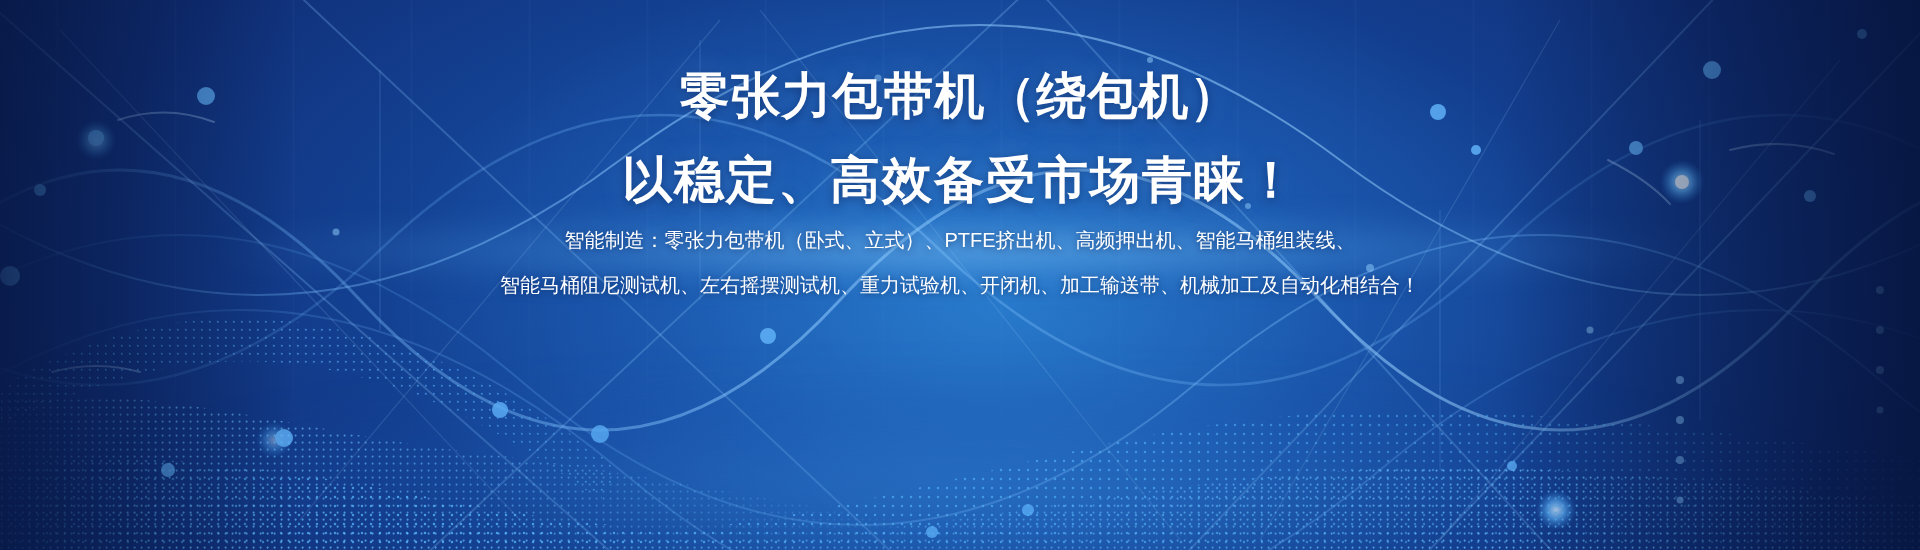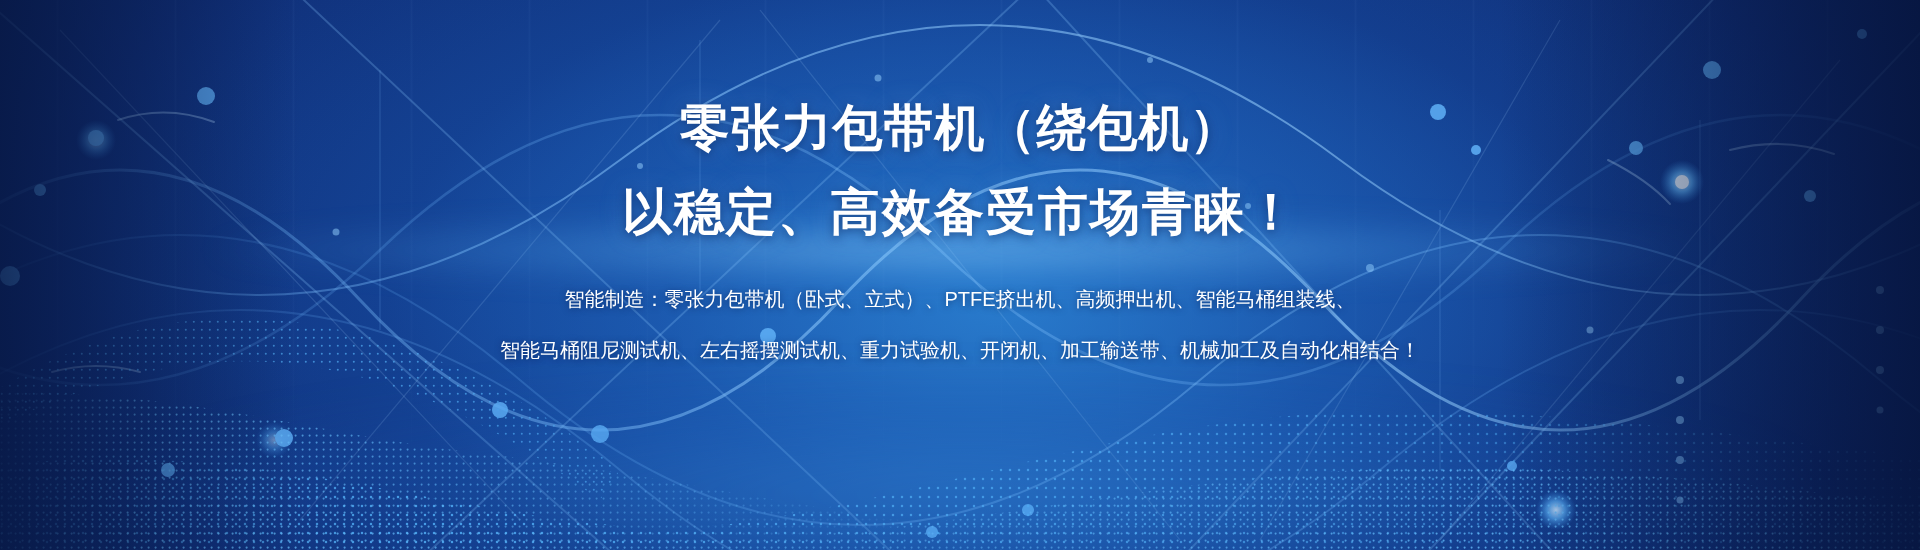--- a/index.html
+++ b/index.html
@@ -52,43 +52,43 @@
   }
   .right-fade{
     position:absolute;right:0;top:0;width:420px;height:100%;
     background:linear-gradient(270deg,rgba(6,20,60,0.86) 0%,rgba(6,20,60,0) 100%);
   }
 
   
   #content{
     position:absolute;inset:0;
     display:flex;flex-direction:column;align-items:center;
-    padding-top:96px;
+    padding-top:64px;
   }
   .headline{
     color:#ffffff;
     font-size:50px;
     font-weight:bold;
     letter-spacing:1px;
     line-height:1.28;
     text-align:center;
     white-space:nowrap;
     text-shadow:0 2px 10px rgba(6,28,80,0.55), 0 0 26px rgba(120,190,255,0.30);
   }
   .headline.l2{margin-top:20px;letter-spacing:2px;}
   .sub{
     color:#ffffff;
     font-size:20px;
     line-height:1.55;
     text-align:center;
     white-space:nowrap;
     text-shadow:0 1px 6px rgba(5,25,75,0.60);
   }
-  .sub.s1{margin-top:40px;}
-  .sub.s2{margin-top:20px;}
+  .sub.s1{margin-top:13px;}
+  .sub.s2{margin-top:14px;}
 </style>
 </head>
 <body>
 
 <div id="banner">
 
   <div class="streaks"></div>
 
   <svg class="bg-layer" viewBox="0 0 1920 550" preserveAspectRatio="none">
     <defs>

